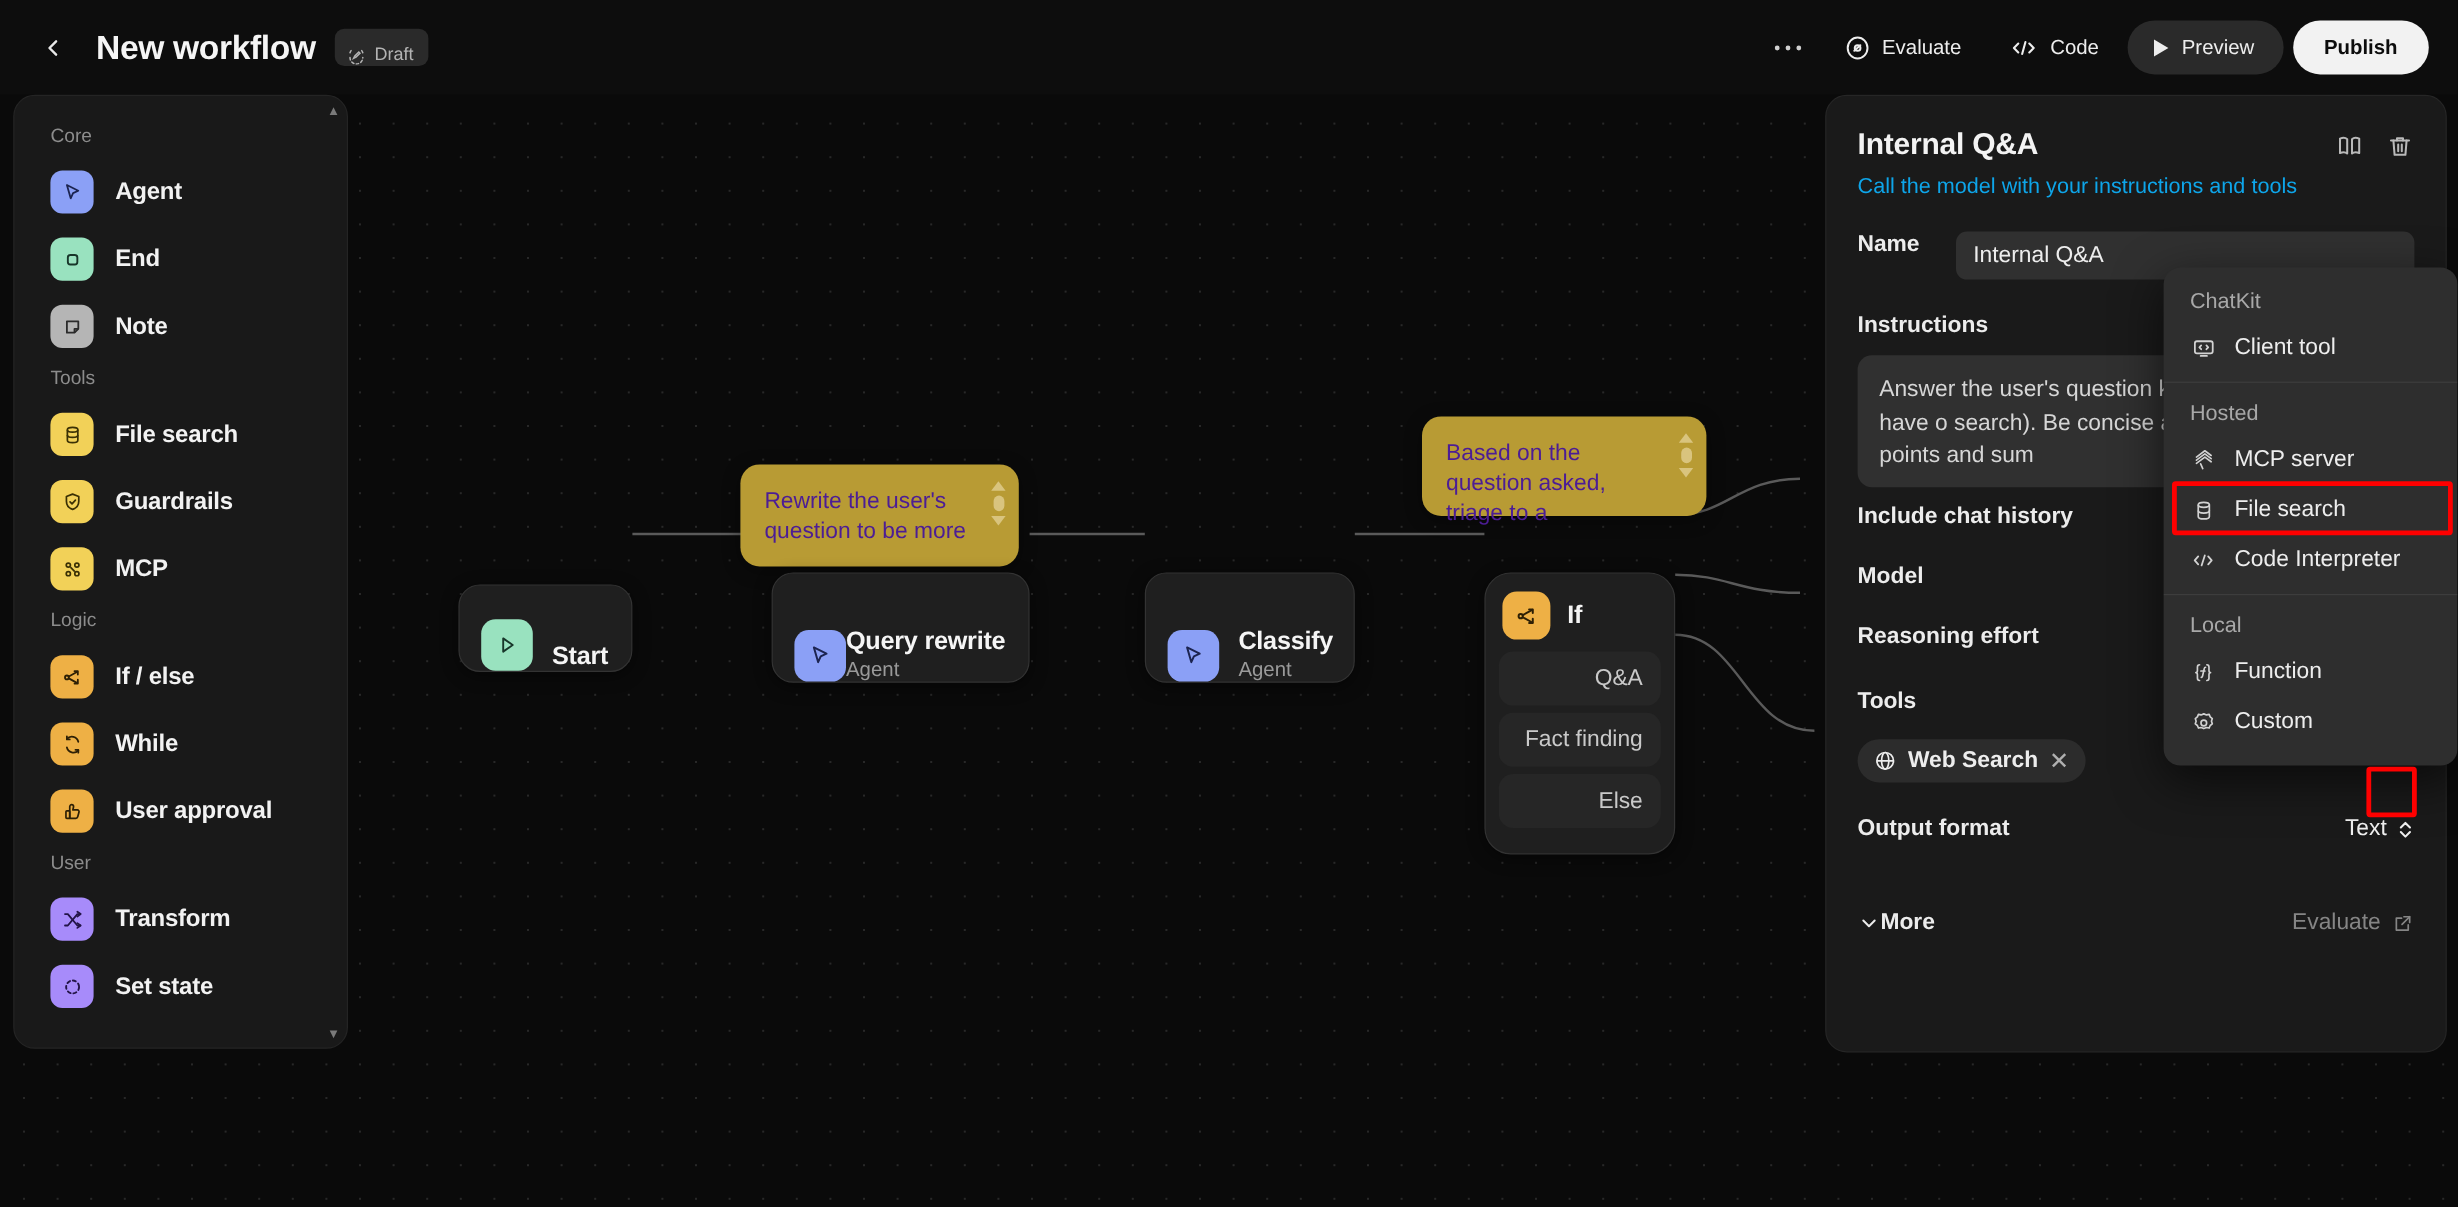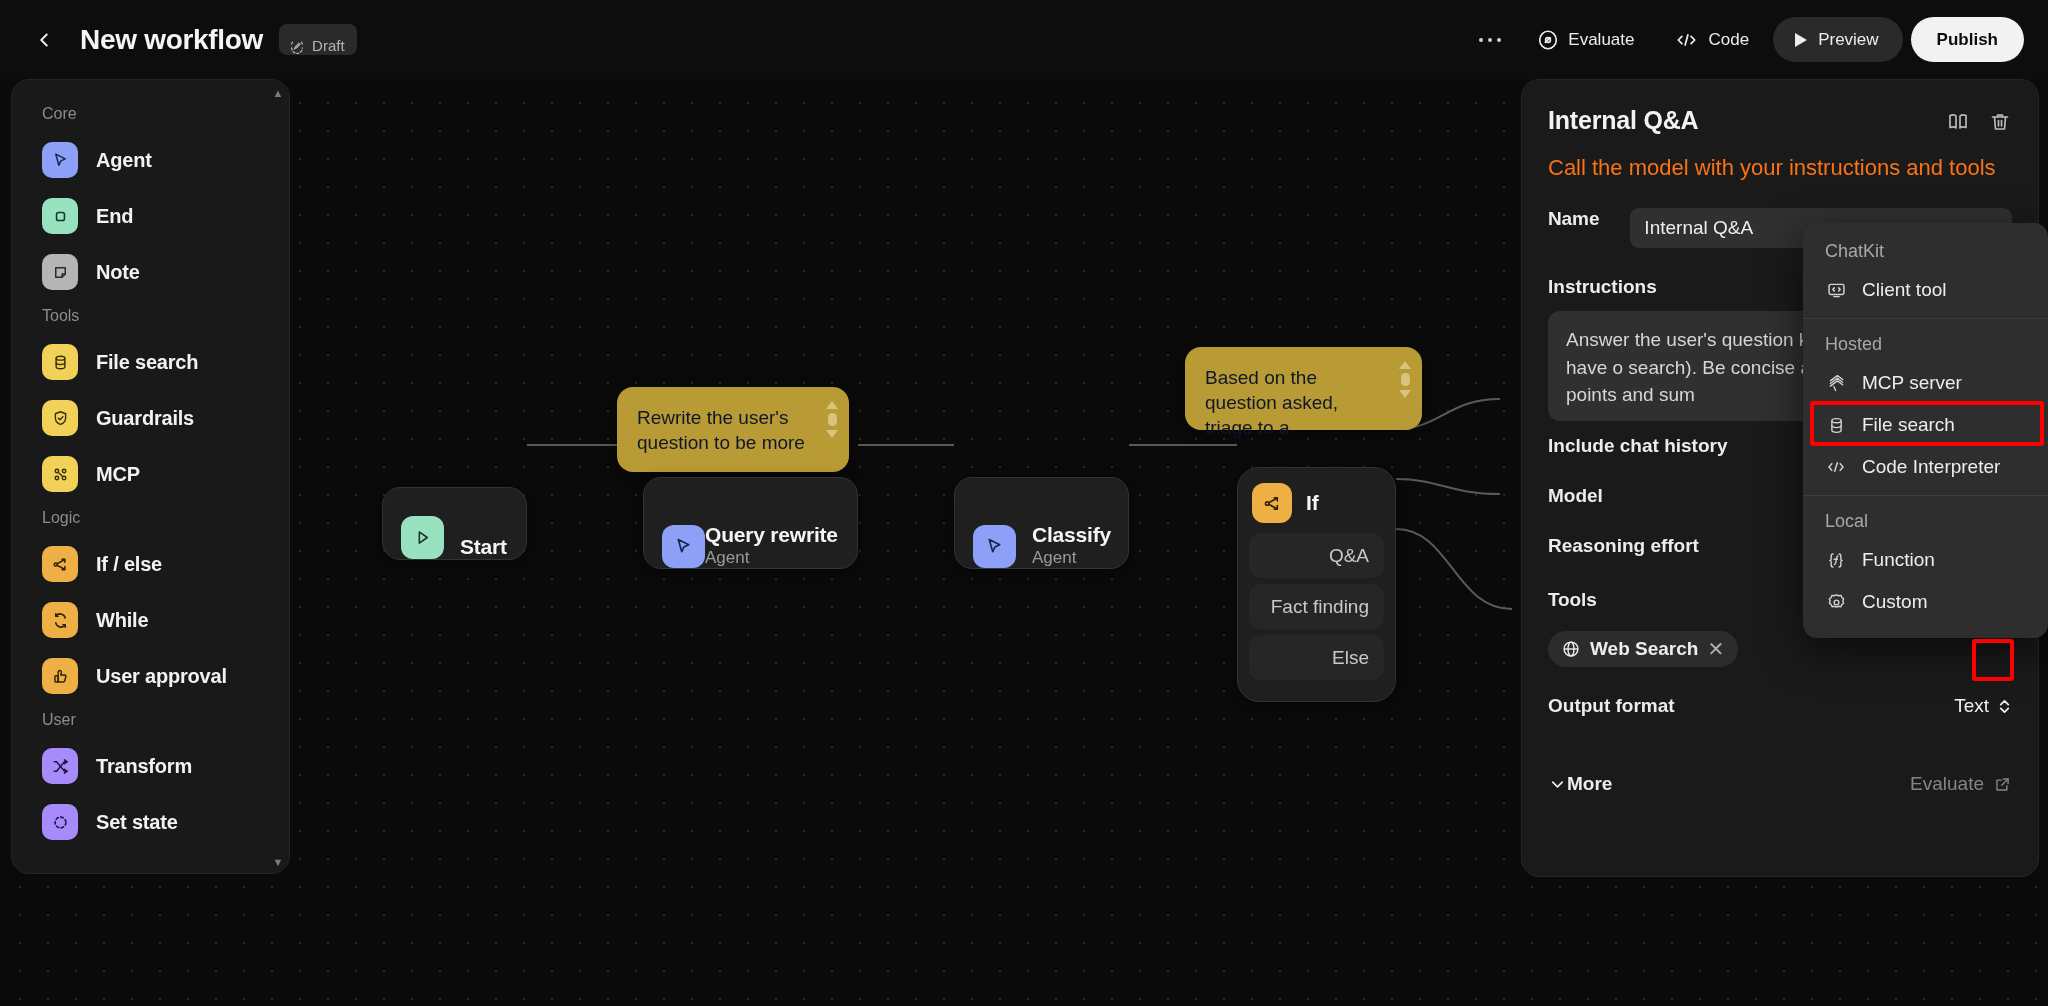--- a/index.html
+++ b/index.html
@@ -104,36 +104,36 @@
   #node-start {
     left: 382px; top: 408px; width: 145px; height: 73px; padding: 0 0 0 18px; gap: 16px;
   }
   #node-query {
     left: 643px; top: 398px; width: 215px; height: 92px; padding: 0 0 0 18px; 
   }
   #node-classify {
     left: 954px; top: 398px; width: 175px; height: 92px; padding: 0 0 0 18px; gap: 16px;
   }
   #node-if {
-    left: 1237px; top: 388px; width: 159px; height: 235px;
+    left: 1237px; top: 398px; width: 159px; height: 235px;
     flex-direction: column; align-items: stretch; padding: 11px; gap: 0;
     border-radius: 22px;
   }
   #if-head { display: flex; align-items: center; gap: 14px; padding: 4px 0 10px 3px; }
   .if-branch {
     background: #262626; border-radius: 12px; height: 45px;
     display: flex; align-items: center; justify-content: flex-end;
     padding-right: 15px; font-size: 19px; color: #c9c9c9; margin-bottom: 6px;
     cursor: pointer;
   }
 
   
   .sticky {
     position: absolute; background: #b89b34; border-radius: 16px;
-    padding: 18px 34px 18px 20px; color: #0f172a;
+    padding: 18px 34px 18px 20px; color: #4c1d95;
     font-size: 19px; line-height: 1.32; font-weight: 400;
     box-shadow: 0 3px 14px rgba(0,0,0,.35);
   }
   #sticky-1 { left: 617px; top: 308px; width: 232px; height: 85px; }
   #sticky-2 { left: 1185px; top: 268px; width: 237px; height: 83px; }
   .sticky-handles {
     position: absolute; right: 10px; top: 14px; width: 14px;
     display: flex; flex-direction: column; align-items: center; gap: 4px;
   }
   .sh-tri { width: 0; height: 0; border-left: 6px solid transparent; border-right: 6px solid transparent; }
@@ -148,21 +148,21 @@
   #inspector {
     position: absolute; left: 1521px; top: 79px; width: 518px; height: 798px;
     background: #1a1a1a; border: 1px solid #262626;
     border-radius: 18px; padding: 26px 26px 0 26px;
     overflow: hidden;
   }
   #insp-head { display: flex; align-items: flex-start; }
   #insp-title { font-size: 25px; font-weight: 700; color: #f3f3f3; letter-spacing: -0.2px; }
   #insp-actions { margin-left: auto; display: flex; gap: 18px; padding-top: 4px; }
   .insp-ico-btn { cursor: pointer; color: #b9b9b9; width: 24px; height: 24px; }
-  #insp-desc { font-size: 22px; color: #f97316; margin-top: 20px; }
+  #insp-desc { font-size: 18px; color: #0ea5e9; margin-top: 10px; }
 
   .row { display: flex; margin-top: 27px; }
   .row-label { font-size: 19px; color: #ececec; font-weight: 700; letter-spacing: -0.1px; }
   #name-input {
     margin-left: 31px; flex: 1; height: 40px; background: #303030;
     border: none; border-radius: 9px; color: #ededed;
     padding: 0 14px; font-size: 19px; font-family: inherit;
   }
   #instructions-label { margin-top: 28px; font-size: 19px; color: #ececec; font-weight: 700; }
   #instructions-box {

